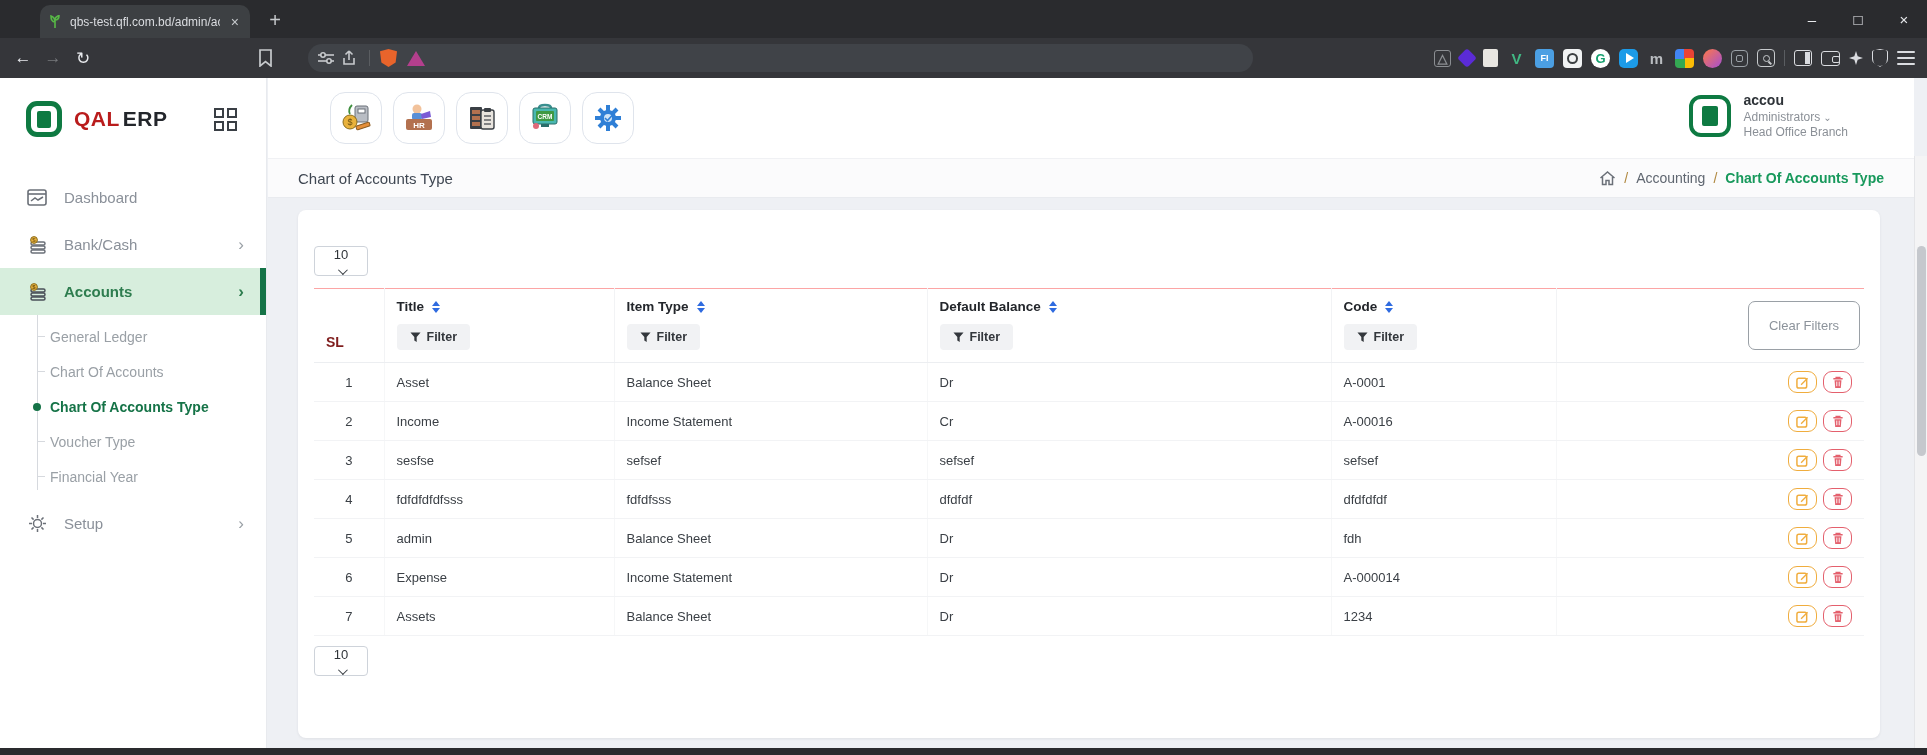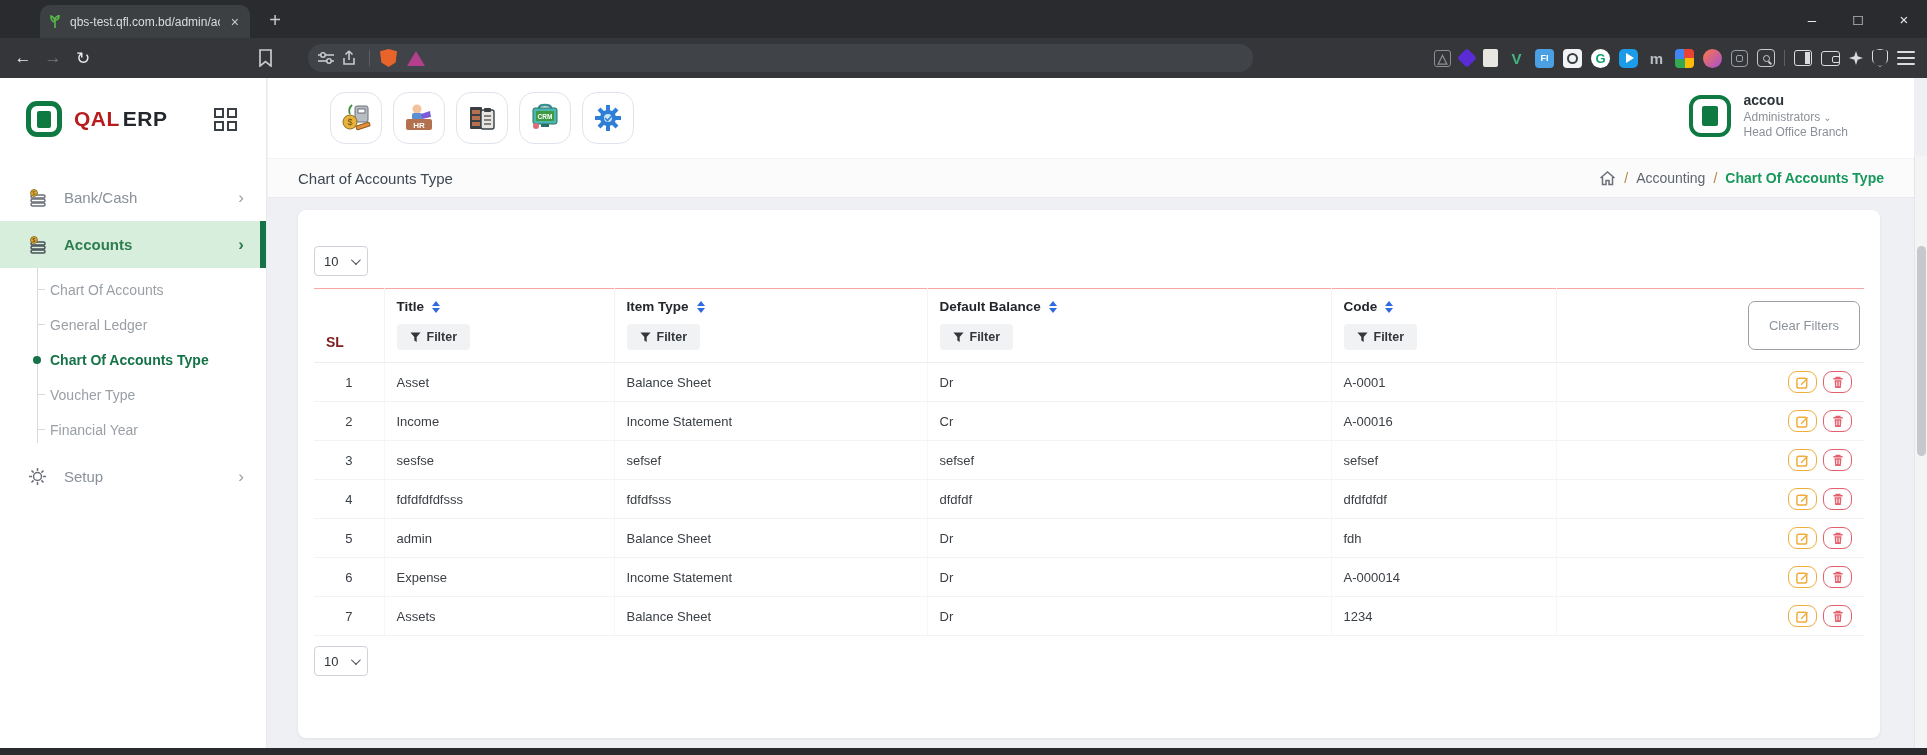--- a/index.html
+++ b/index.html
@@ -113,21 +113,21 @@
   .crumb-cur { color:#18995c; font-weight:bold; }
 
   
   .content { position:absolute; top:122px; left:0; right:14px; bottom:0; background:#eef0f4; }
   .card { position:absolute; left:30px; right:20px; top:10px; height:528px; background:#fff; border-radius:8px;
           box-shadow:0 1px 3px rgba(25,30,40,.07); padding:22px 16px 0 16px; }
   .btn-row { display:flex; justify-content:flex-end; }
   .btn-green { background:#4cae4f; color:#fff; font-size:14px; border:none; border-radius:6px;
                padding:9px 26px; cursor:pointer; }
   .pagesize { width:54px; height:30px; border:1px solid #ced3da; border-radius:4px; background:#fff;
-              display:flex; align-items:center; justify-content:space-between; padding:0 9px; font-size:13px; color:#2e3338; cursor:pointer;}
+              display:flex; align-items:center; justify-content:space-between; padding:0 9px; font-size:13px; color:#2e3338; cursor:pointer;flex-direction:column;}
   .pagesize .sel-ar { width:7px; height:7px; border-right:1.8px solid #3a3f45; border-bottom:1.8px solid #3a3f45; transform:rotate(45deg) translateY(-2px);}
   .ps-top { margin:14px 0 12px 0; }
   .ps-bottom { margin:10px 0 0 0; }
 
   table.coa { width:100%; border-collapse:collapse; table-layout:fixed; }
   col.c-sl{width:70px} col.c-title{width:230px} col.c-item{width:313px} col.c-bal{width:404px} col.c-code{width:225px} col.c-act{width:auto}
   .coa th { border-top:1px solid #fca5a5; border-bottom:1px solid #eceef1; border-right:1px solid #f2f3f5;
             padding:10px 12px 12px 12px; text-align:left; vertical-align:top; }
   .coa th:last-child, .coa td:last-child { border-right:none; }
   .coa td { border-bottom:1px solid #f2f3f5; border-right:1px solid #f6f7f8; padding:0 12px; height:39px; font-size:13px; color:#3b4046;}
@@ -252,20 +252,30 @@
       </span>
       <span class="grid-toggle">
           <i></i>
           <i></i>
           <i></i>
           <i></i>
         </span>
     </div>
 
     <div class="menu">
+      <div class="menu-item">
+        <span class="mi-ic">
+          <svg class="ic-svg" width="20" height="17" viewBox="0 0 20 17">
+              <rect x="1" y="1" width="18" height="15" rx="2" stroke="#6b7078" stroke-width="1.6" fill="none"></rect>
+              <line x1="1" y1="5" x2="19" y2="5" stroke="#6b7078" stroke-width="1.6"></line>
+              <polyline points="4,12 8,9 11,11 16,8" stroke="#6b7078" stroke-width="1.5" fill="none"></polyline>
+            </svg>
+        </span>
+        <span>Dashboard</span>
+      </div>
 
       <div class="menu-item">
         <span class="mi-ic">
           <svg class="ic-svg" width="20" height="18" viewBox="0 0 20 18">
               <g stroke="#6b7078" stroke-width="1.5" fill="none">
                 <rect x="4" y="6" width="14" height="3" rx="1.5"></rect>
                 <rect x="4" y="10" width="14" height="3" rx="1.5"></rect>
                 <rect x="4" y="14" width="14" height="3" rx="1.5"></rect>
               </g>
               <circle cx="7" cy="4" r="3.4" fill="#e9b23c" stroke="#8a6d1f" stroke-width="1"></circle>
@@ -287,24 +297,24 @@
               <circle cx="7" cy="4" r="3.4" fill="#e9b23c" stroke="#8a6d1f" stroke-width="1"></circle>
               <text x="7" y="6.3" font-size="6" text-anchor="middle" fill="#6b4f10" font-family="Liberation Sans">$</text>
             </svg>
         </span>
         <span>Accounts</span>
         <span class="chev">›</span>
       </div>
 
       <div class="submenu">
         <div class="sub-item">
-            <span>Chart Of Accounts</span>
+            <span>General Ledger</span>
           </div>
         <div class="sub-item">
-            <span>General Ledger</span>
+            <span>Chart Of Accounts</span>
           </div>
         <div class="sub-item active">
             <span>Chart Of Accounts Type</span>
           </div>
         <div class="sub-item">
             <span>Voucher Type</span>
           </div>
         <div class="sub-item">
             <span>Financial Year</span>
           </div>

